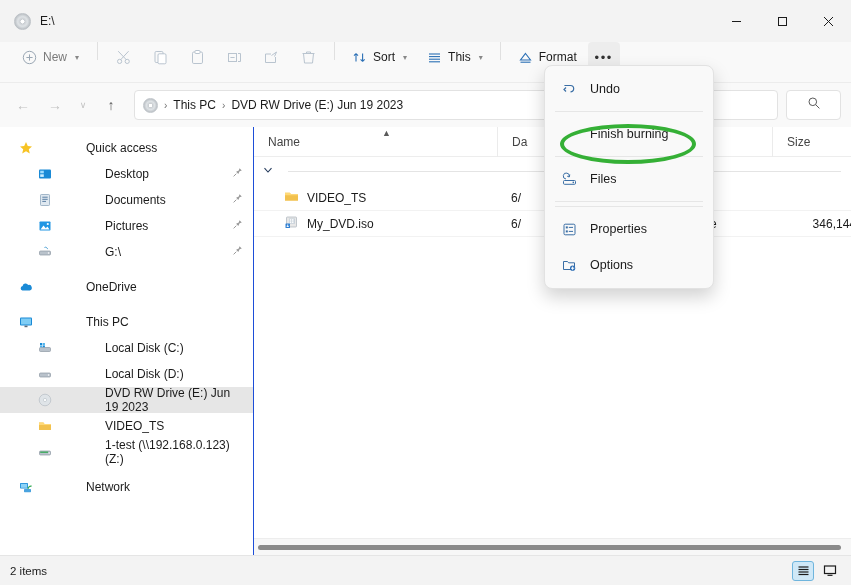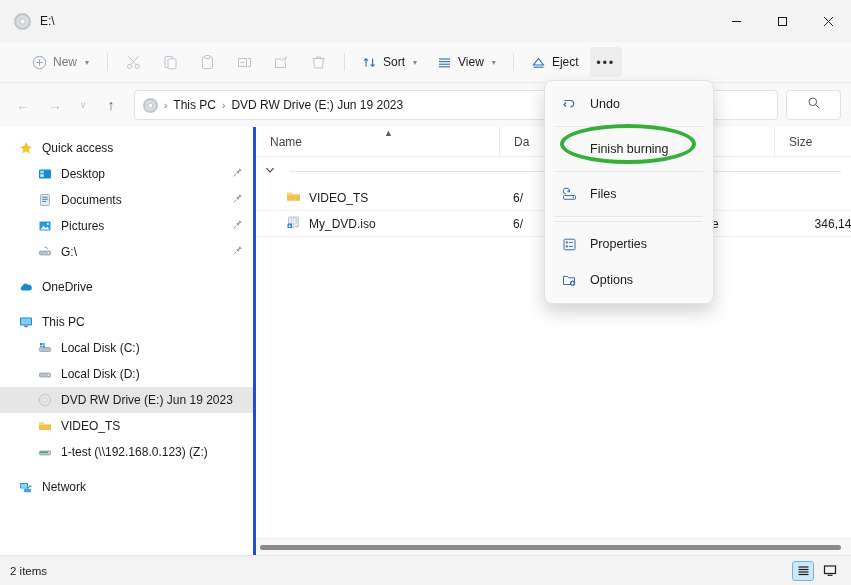--- a/index.html
+++ b/index.html
@@ -36,22 +36,22 @@
     width: 46px; height: 42px;
     display: flex; align-items: center; justify-content: center;
     font-size: 12px; color: #1b1b1b;
   }
 
   
   .cmdbar {
     height: 41px;
     background: #f9f9f9;
     border-bottom: 1px solid #ececec;
-    display: flex; align-items: center;
-    padding: 0 24px;
+    display: flex; 
+    padding: 0 14px;
     gap: 2px;
     flex: 0 0 auto;
   }
   .cbtn {
     height: 30px; border-radius: 4px;
     display: flex; align-items: center; gap: 6px;
     padding: 0 9px;
     font-size: 12px; color: #1b1b1b;
     white-space: nowrap;
   }
@@ -127,20 +127,21 @@
     padding-top: 8px;
     overflow: hidden;
     position: relative;
   }
   .nav-item {
     height: 26px;
     display: flex; align-items: center;
     font-size: 12px; color: #1b1b1b;
     padding-right: 8px;
     position: relative;
+    gap: 44px;
   }
   .nav-item.selected { background: #e6e6e6; }
   .nav-item .ni-icon {
     width: 18px; flex: 0 0 18px;
     display: flex; align-items: center; justify-content: center;
     margin-right: 7px;
   }
   .lvl0 { padding-left: 17px; }
   .lvl1 { padding-left: 36px; }
   .pin {
@@ -148,21 +149,21 @@
     transform: translateY(-50%);
     color: #9a9a9a;
   }
   .nav-gap { height: 9px; }
 
   
   .filearea {
     flex: 1 1 auto;
     display: flex; flex-direction: column;
     min-width: 0;
-    border-left: 3px solid #1d4ed8;
+    border-left: 1px solid #1d4ed8;
     position: relative;
     background: #fff;
   }
   .colheader {
     height: 30px;
     display: flex; align-items: center;
     font-size: 12px; color: #444;
     border-bottom: 1px solid #ededed;
     position: relative;
     flex: 0 0 auto;
@@ -231,21 +232,21 @@
     width: 22px; height: 20px;
     display: flex; align-items: center; justify-content: center;
     border-radius: 3px;
     color: #1b1b1b;
   }
   .vbtn.active { background: #cfe8f7; border: 1px solid #6fb5dd; }
 
   
   .menu {
     position: absolute;
-    left: 544px; top: 80px;
+    left: 544px; top: 65px;
     width: 170px;
     background: #f9f9f9;
     border: 1px solid #e2e2e2;
     border-radius: 8px;
     box-shadow: 0 8px 18px rgba(0,0,0,0.18);
     padding: 5px 0;
     z-index: 40;
   }
   .mitem {
     height: 36px;
@@ -389,34 +390,34 @@
 
     <div class="cbtn">
       <span class="icoimg">
         <svg width="15" height="15" viewBox="0 0 15 15">
             <line x1="2" y1="4" x2="13" y2="4" stroke="#2a6fb5" stroke-width="1.1"></line>
             <line x1="2" y1="6.6" x2="13" y2="6.6" stroke="#2a6fb5" stroke-width="1.1"></line>
             <line x1="2" y1="9.2" x2="13" y2="9.2" stroke="#2a6fb5" stroke-width="1.1"></line>
             <line x1="2" y1="11.8" x2="13" y2="11.8" stroke="#2a6fb5" stroke-width="1.1"></line>
           </svg>
       </span>
-      <span>View</span>
+      <span>This</span>
       <span class="chev">▾</span>
     </div>
 
     <span class="sep"></span>
 
     <div class="cbtn">
       <span class="icoimg">
         <svg width="15" height="15" viewBox="0 0 15 15">
             <path d="M7.5 3.5 L12.5 10 L2.5 10 Z" fill="none" stroke="#2a6fb5" stroke-width="1.1"></path>
             <line x1="2.5" y1="12.2" x2="12.5" y2="12.2" stroke="#2a6fb5" stroke-width="1.1"></line>
           </svg>
       </span>
-      <span>Eject</span>
+      <span>Format</span>
     </div>
 
     <div class="more">•••</div>
   </div>
 
   <div class="addrbar">
     <div class="navbtn dis">←</div>
     <div class="navbtn dis">→</div>
     <div class="navbtn small dis">∨</div>
     <div class="navbtn">↑</div>

